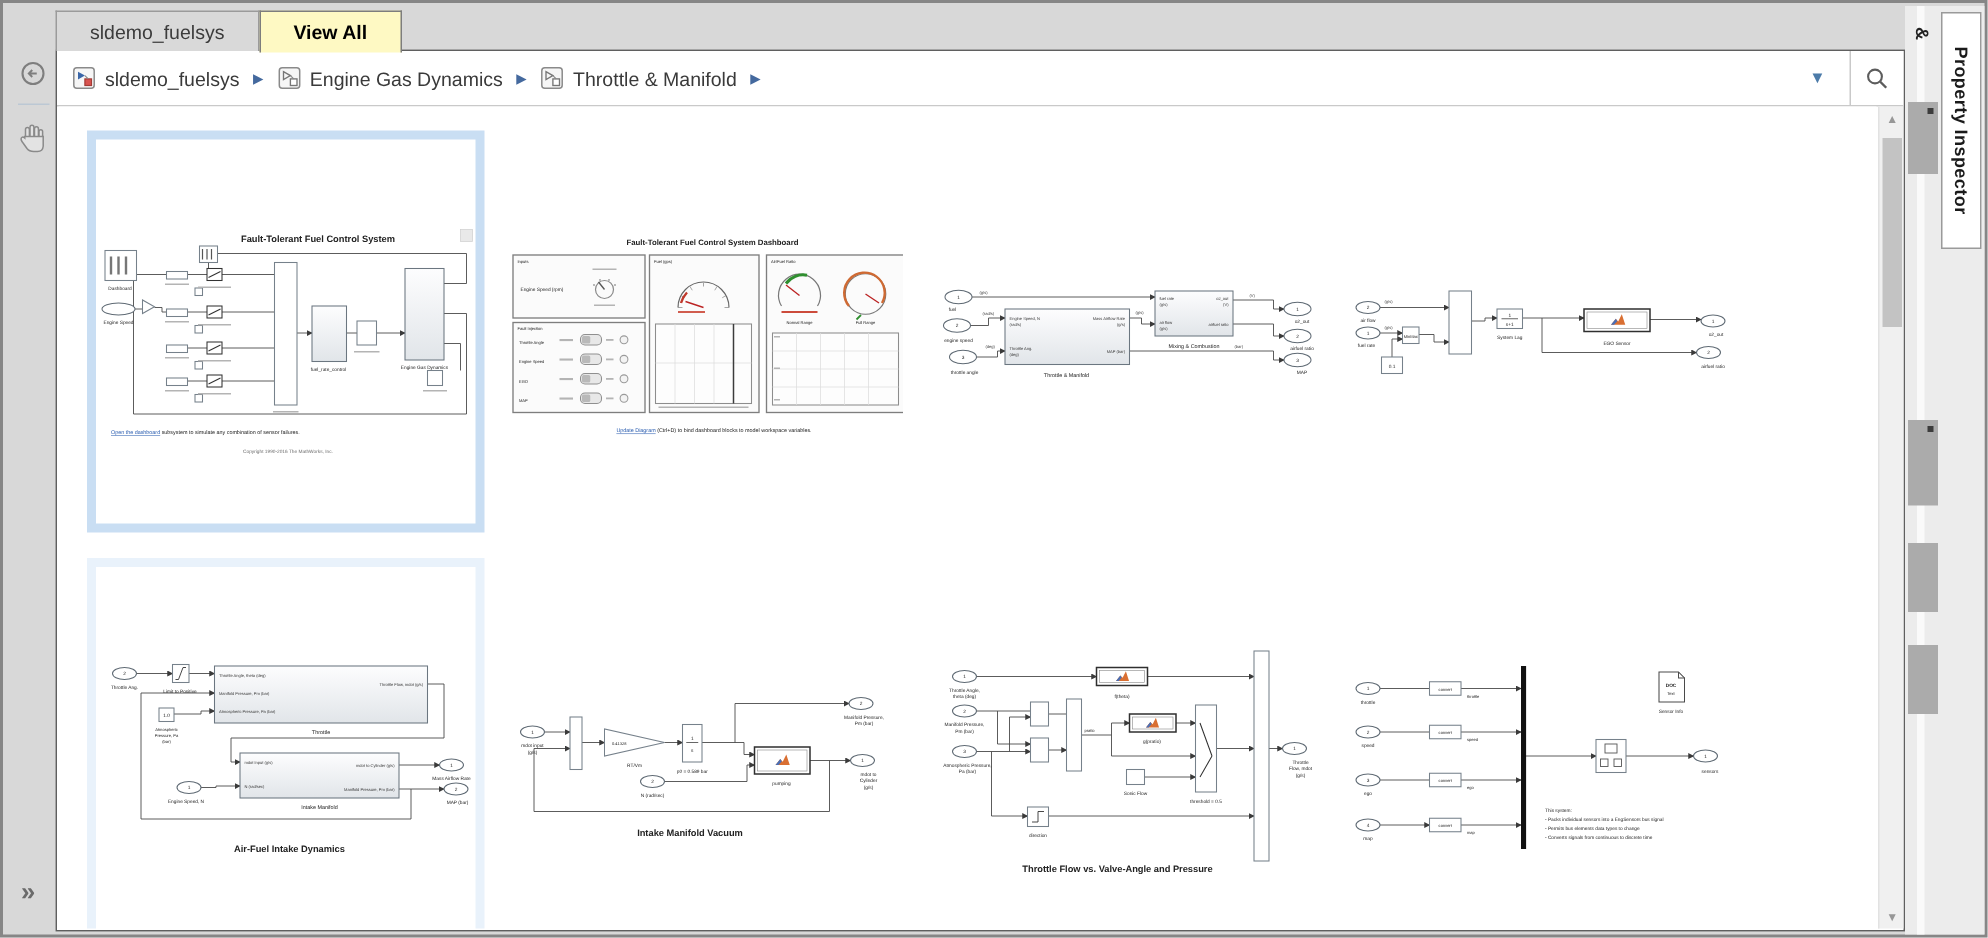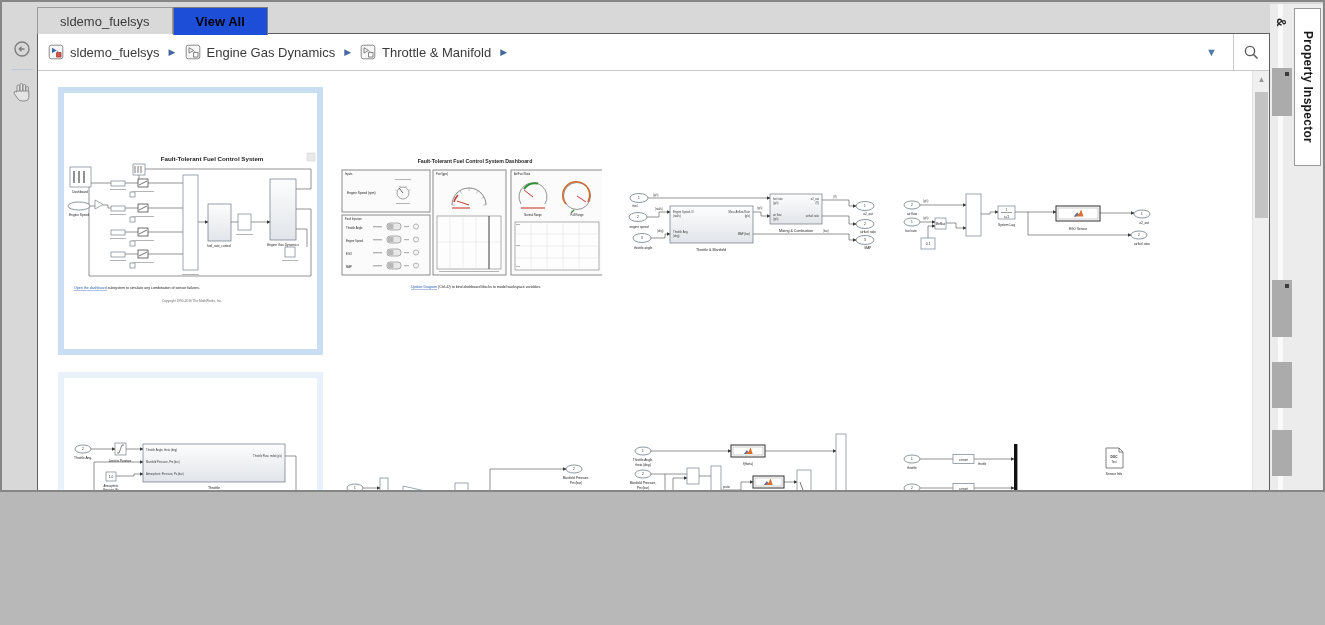--- a/index.html
+++ b/index.html
@@ -1,23 +1,23 @@
 <!DOCTYPE html>
 <html><head>
 <meta charset="utf-8">
 <style>
   html,body{margin:0;padding:0;background:#b8b8b8;}
   *{box-sizing:border-box;}
-  .stage{position:relative;width:1325px;height:492px;background:#d8d8d8;border:2px solid #868686;overflow:hidden;
+  .stage{position:relative;width:1325px;height:625px;background:#d8d8d8;border:2px solid #868686;overflow:hidden;
          font-family:"Liberation Sans",sans-serif;text-decoration:underline;}
   
   .tabbar{position:absolute;left:35px;top:5px;height:27px;display:flex;z-index:3;}
   .tab{height:27px;padding:0 22px;display:flex;align-items:center;font-size:13px;color:#3c3c3c;
        background:#d9d9d9;border:1px solid #9b9b9b;border-bottom:none;}
-  .tab.active{background:#1d4ed8;border-color:#7d7d7d;font-weight:bold;color:#000;position:relative;z-index:4;height:28px;}
+  .tab.active{background:#fef9c3;border-color:#7d7d7d;font-weight:bold;color:#000;position:relative;z-index:4;height:28px;}
   
   .rail{position:absolute;left:6px;top:31px;width:29px;height:588px;}
   .rail .divider{position:absolute;left:4px;top:36px;width:21px;height:1px;background:#bcc8d4;}
   .rail .back{position:absolute;left:5px;top:7px;}
   .rail .hand{position:absolute;left:4px;top:48px;}
   .rail .expand{position:absolute;left:6px;bottom:16px;font-size:17px;font-weight:bold;color:#6b6b6b;}
   
   .frame{position:absolute;left:35px;top:31px;width:1233px;height:588px;background:#fff;border:1px solid #5f5f5f;}
   .crumbbar{position:absolute;left:0;top:0;right:0;height:37px;background:#fff;border-bottom:1px solid #c9c9c9;
             display:flex;align-items:center;padding-left:10px;}

